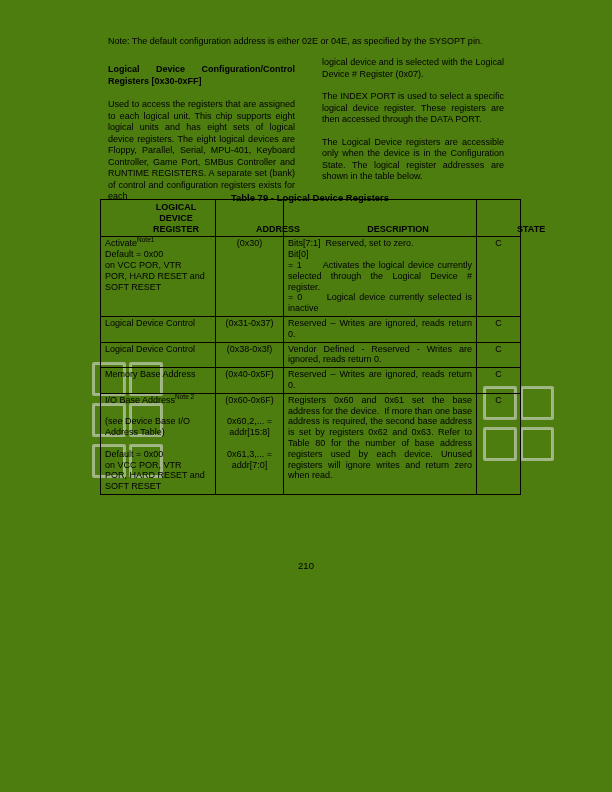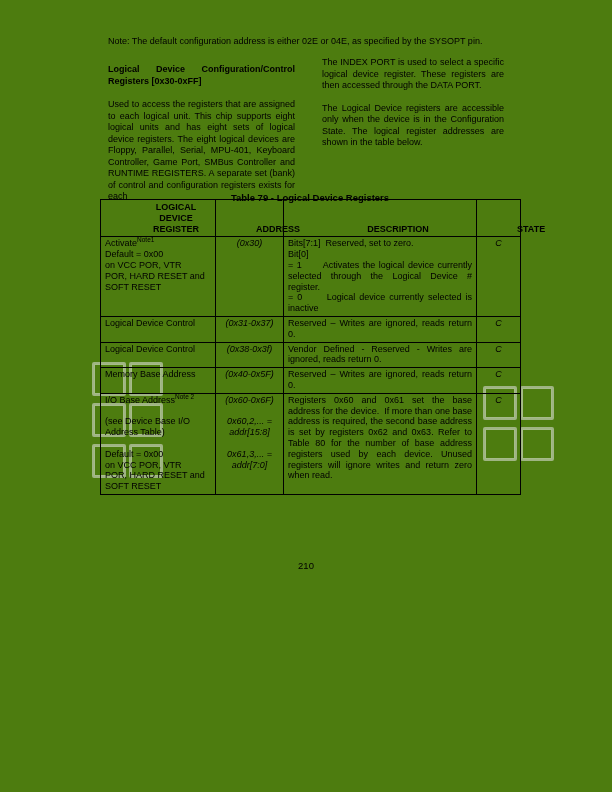--- a/index.html
+++ b/index.html
@@ -50,21 +50,21 @@
     padding: 1px 4px 2px 4px;
     vertical-align: top;
   }
   table.regs th {
     font-weight: bold; text-align: center; vertical-align: bottom;
     padding-top: 2px; padding-bottom: 2px; padding-left: 40px;
   }
   .pre     { white-space: pre-line; }
   .prewrap { white-space: pre-wrap; }
   td.desc  { text-align: justify; }
-  td.addr, td.state { text-align: center; font-style: italic; }
+  td.addr, td.state { text-align: center; }
   sup { font-size: 6.5px; vertical-align: super; line-height: 0; }
 
   .page-number {
     position: absolute;
     left: 0; top: 560px; width: 612px;
     text-align: center; font-size: 9.5px;
   }
 
   
   .wm {
@@ -102,20 +102,21 @@
   </div>
 
   <div class="note">Note: The default configuration address is either 02E or 04E, as specified by the SYSOPT pin.</div>
 
   <div class="columns">
     <div class="col-left">
       <div class="section-heading">Logical Device Configuration/Control Registers [0x30-0xFF]</div>
       <div class="para">Used to access the registers that are assigned to each logical unit.  This chip supports eight logical units and has eight sets of logical device registers.  The eight logical devices are Floppy, Parallel, Serial, MPU-401, Keyboard Controller, Game Port, SMBus Controller and RUNTIME REGISTERS.  A separate set (bank) of control and configuration registers exists for each</div>
     </div>
     <div class="col-right">
+      <div class="para">logical device and is selected with the Logical Device # Register (0x07).</div>
       <div class="para">The INDEX PORT is used to select a specific logical device register.  These registers are then accessed through the DATA PORT.</div>
       <div class="para">The Logical Device registers are accessible only when the device is in the Configuration State.  The logical register addresses are shown in the table below.</div>
     </div>
   </div>
 
   <div class="table-caption">Table 79 - Logical Device Registers</div>
 
   <table class="regs">
     <colgroup>
         <col class="c1">

